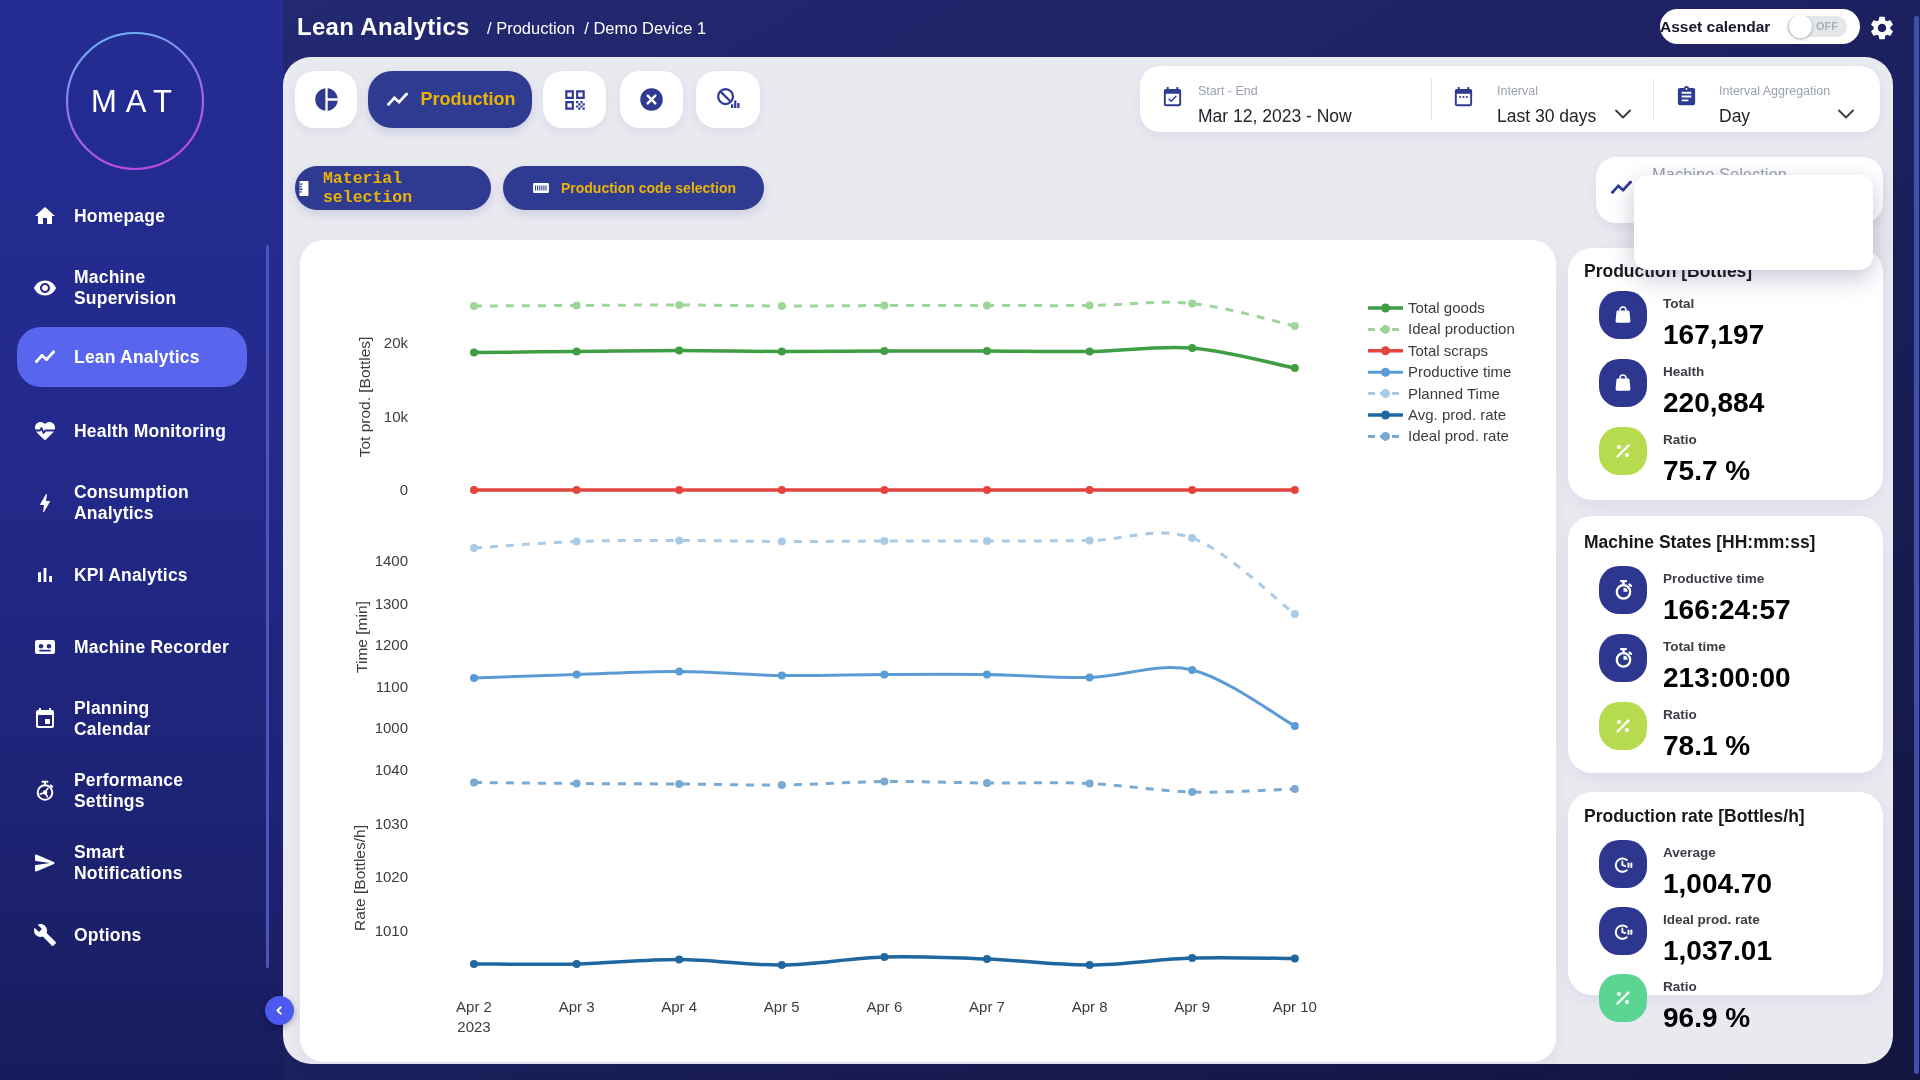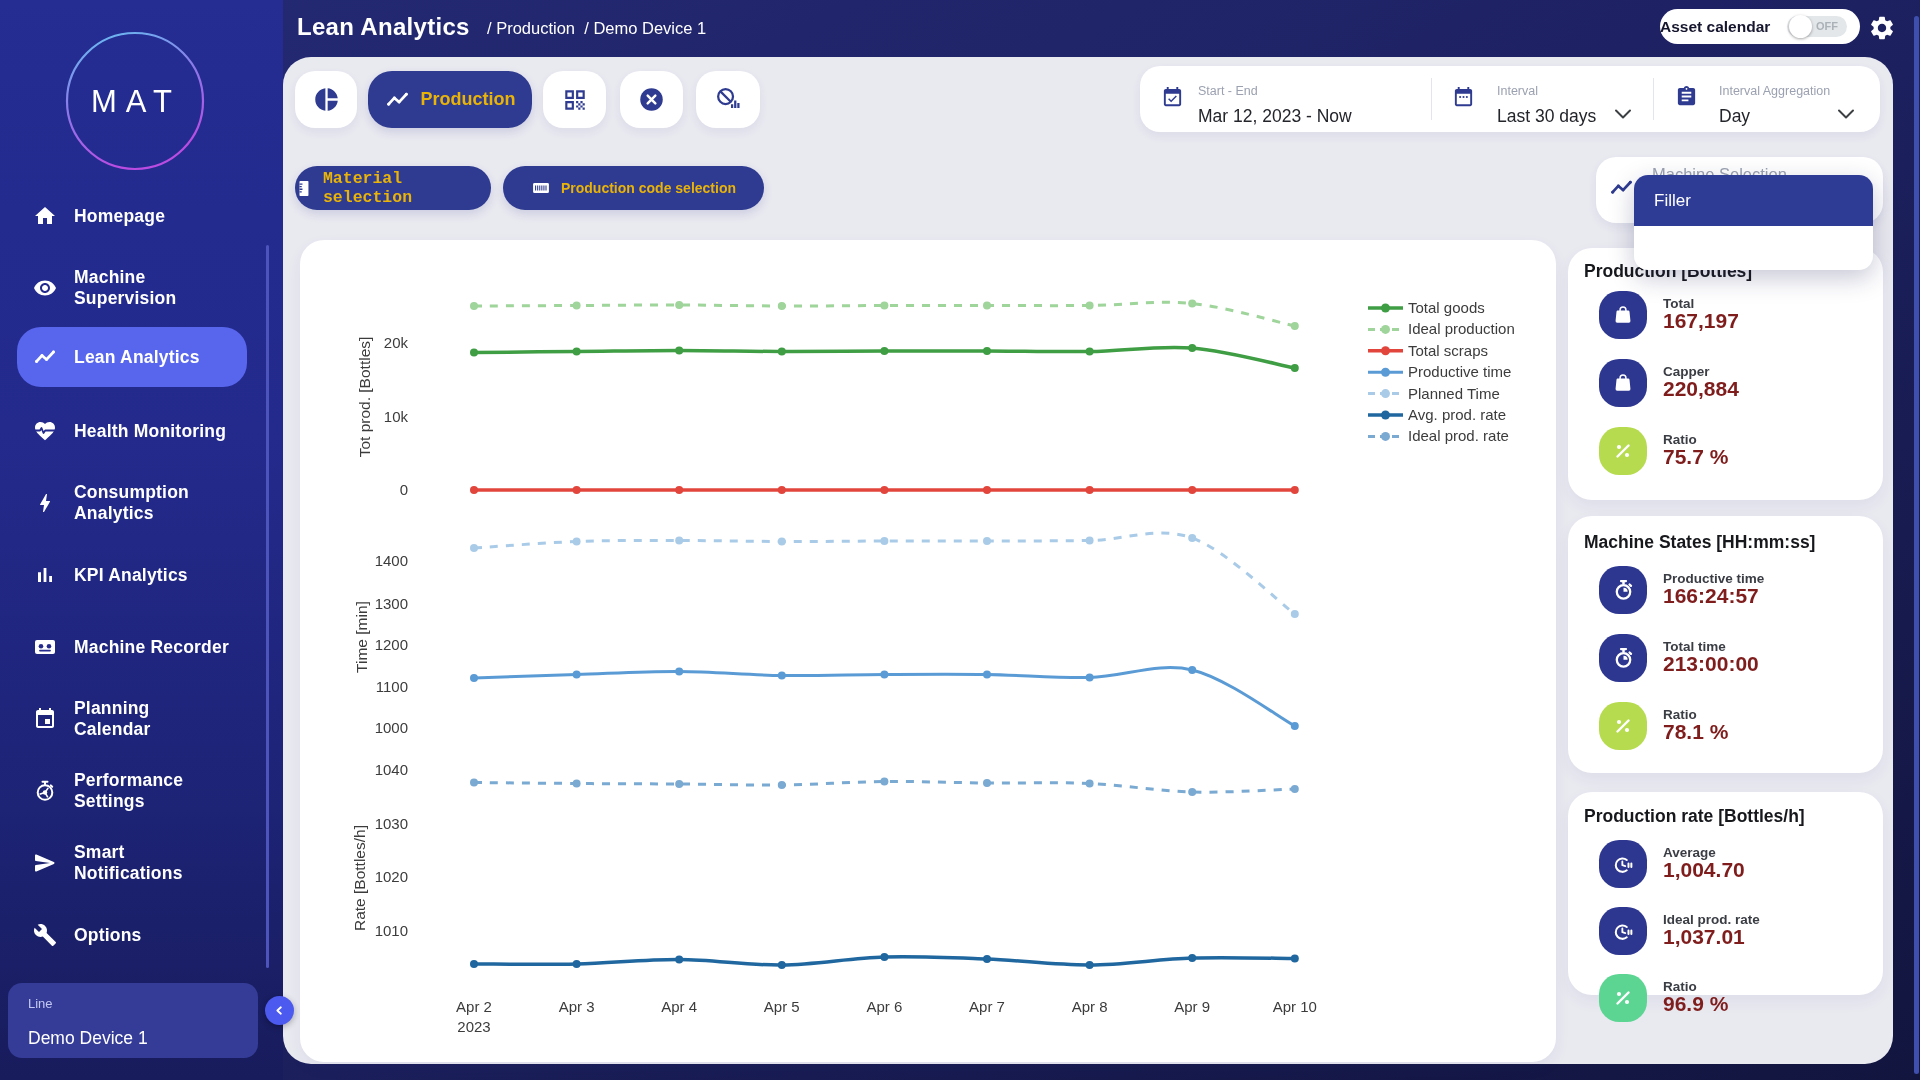--- a/index.html
+++ b/index.html
@@ -77,21 +77,21 @@
 #chartcard { position:absolute; left:17px; top:183px; width:1256px; height:822px; background:#fff; border-radius:24px;
   box-shadow:0 6px 16px rgba(40,50,140,0.06); }
 
 .rcard { position:absolute; left:1285px; width:315px; background:#fff; border-radius:24px;
   box-shadow:0 6px 16px rgba(40,50,140,0.06); }
 .rcard .rtitle { position:absolute; left:16px; font-size:17.5px; font-weight:700; color:#17181c; }
 .rrow { position:absolute; left:31px; height:48px; }
 .ricon { position:absolute; left:0; top:0; width:48px; height:48px; border-radius:42%;
   display:flex; align-items:center; justify-content:center; }
 .rlabel { position:absolute; left:64px; top:5px; font-size:13.5px; font-weight:700; color:#3a3d44; white-space:nowrap; }
-.rvalue { position:absolute; left:64px; top:18px; font-size:21px; font-weight:700; color:#7f1d1d; white-space:nowrap; }
+.rvalue { position:absolute; left:64px; top:28px; font-size:28px; font-weight:700; color:#000000; white-space:nowrap; }
 </style>
 </head>
 <body>
 <div style="position:absolute;left:1914px;top:16px;width:5px;height:1058px;background:#3f4fae;border-radius:3px;"></div>
 
 <div id="topbar-title">Lean Analytics</div>
 <div id="topbar-crumb">/ Production&nbsp; / Demo Device 1</div>
 <div id="assetpill">
   <span class="atxt">Asset calendar</span>
   <div class="track">
@@ -188,21 +188,20 @@
     <svg class="abs" style="left:13px;top:18px" width="25" height="25" viewBox="0 0 24 24" fill="none" stroke="#2e3b90" stroke-width="2.6" stroke-linecap="round" stroke-linejoin="round">
         <path d="M3.5 16.5 9 10.5l4.5 4L20.5 7"></path>
         <circle cx="3.5" cy="16.5" r="1.4" fill="#2e3b90" stroke="none"></circle>
         <circle cx="9" cy="10.5" r="1.4" fill="#2e3b90" stroke="none"></circle>
         <circle cx="13.5" cy="14.5" r="1.4" fill="#2e3b90" stroke="none"></circle>
         <circle cx="20.5" cy="7" r="1.4" fill="#2e3b90" stroke="none"></circle>
       </svg>
     <div style="position:absolute;left:56px;top:8px;font-size:16.5px;color:#9ba1b0;">Machine Selection</div>
   </div>
   <div id="dropdown">
-    <div class="opt1">Filler</div>
   </div>
 
   <div id="chartcard">
     <svg width="1256" height="822" viewBox="0 0 1256 822" font-family="Liberation Sans, sans-serif" font-size="15" fill="#3c3c3c">
 
       <text x="108" y="108" text-anchor="end">20k</text>
       <text x="108" y="182" text-anchor="end">10k</text>
       <text x="108" y="255" text-anchor="end">0</text>
 
       <text x="108" y="326" text-anchor="end">1400</text>
@@ -358,21 +357,21 @@
       </div>
       <div class="rlabel">Total</div>
         <div class="rvalue">167,197</div>
     </div>
     <div class="rrow" style="top:111px;">
       <div class="ricon" style="background:#2d3790;">
         <svg width="22" height="22" viewBox="0 0 24 24" fill="#fff">
             <path d="M12 2.5a4 4 0 0 0-4 4v.5H6.4c-.77 0-1.42.58-1.5 1.35l-1 10A1.9 1.9 0 0 0 5.8 20.5h12.4a1.9 1.9 0 0 0 1.9-2.15l-1-10A1.51 1.51 0 0 0 17.6 7H16v-.5a4 4 0 0 0-4-4zm-2.4 4a2.4 2.4 0 1 1 4.8 0V7H9.6v-.5z"></path>
           </svg>
       </div>
-      <div class="rlabel">Capper</div>
+      <div class="rlabel">Health</div>
         <div class="rvalue">220,884</div>
     </div>
     <div class="rrow" style="top:179px;">
       <div class="ricon" style="background:#b6db4f;">
         <svg width="24" height="24" viewBox="0 0 24 24">
             <path d="M6.5 17.5l11-11" stroke="#fff" stroke-width="2.4" stroke-linecap="round"></path>
             <circle cx="8" cy="8" r="2.1" fill="#fff"></circle>
             <circle cx="16" cy="16" r="2.1" fill="#fff"></circle>
           </svg>
       </div>
@@ -544,22 +543,18 @@
       </svg>
     <div class="mtxt">Smart<br>Notifications</div>
   </div>
   <div class="menuitem" style="top:899px">
     <svg viewBox="0 0 24 24" fill="#fff">
         <path d="M22.7 19l-9.1-9.1c.9-2.3.4-5-1.5-6.9-2-2-5-2.4-7.4-1.3L9 6 6 9 1.6 4.7C.4 7.1.9 10.1 2.9 12.1c1.9 1.9 4.6 2.4 6.9 1.5l9.1 9.1c.4.4 1 .4 1.4 0l2.3-2.3c.5-.4.5-1.1.1-1.4z"></path>
       </svg>
     <div class="mtxt">Options</div>
   </div>
   <div class="scrollline"></div>
-  <div id="linecard">
-    <div style="position:absolute;left:20px;top:13px;font-size:13px;color:#c3c8f2;">Line</div>
-    <div style="position:absolute;left:20px;top:45px;font-size:17.5px;color:#fff;">Demo Device 1</div>
-  </div>
   <div id="collapsebtn">
     <svg width="13" height="13" viewBox="0 0 24 24" fill="none" stroke="#fff" stroke-width="3.4" stroke-linecap="round" stroke-linejoin="round">
         <path d="M14.5 6 8 12l6.5 6"></path>
       </svg>
   </div>
 </div>
 
 </body></html>

